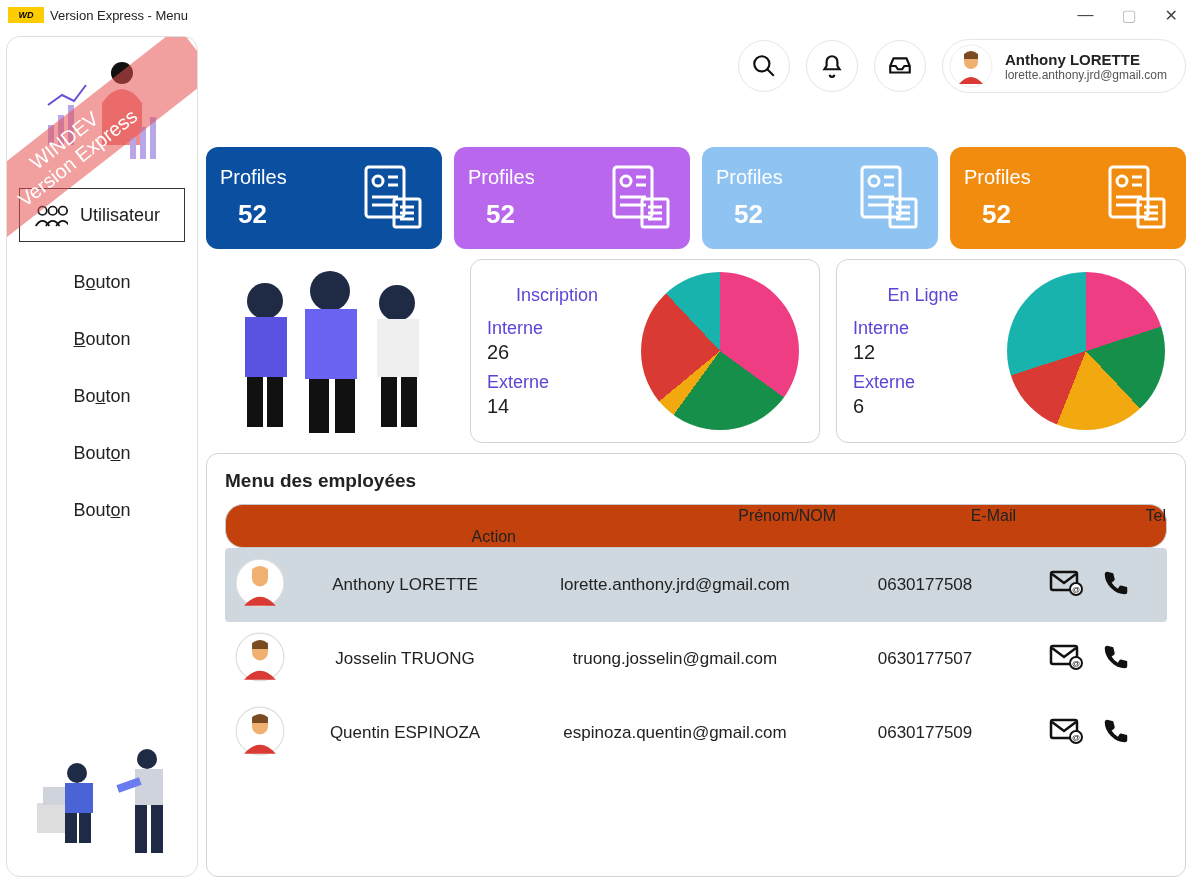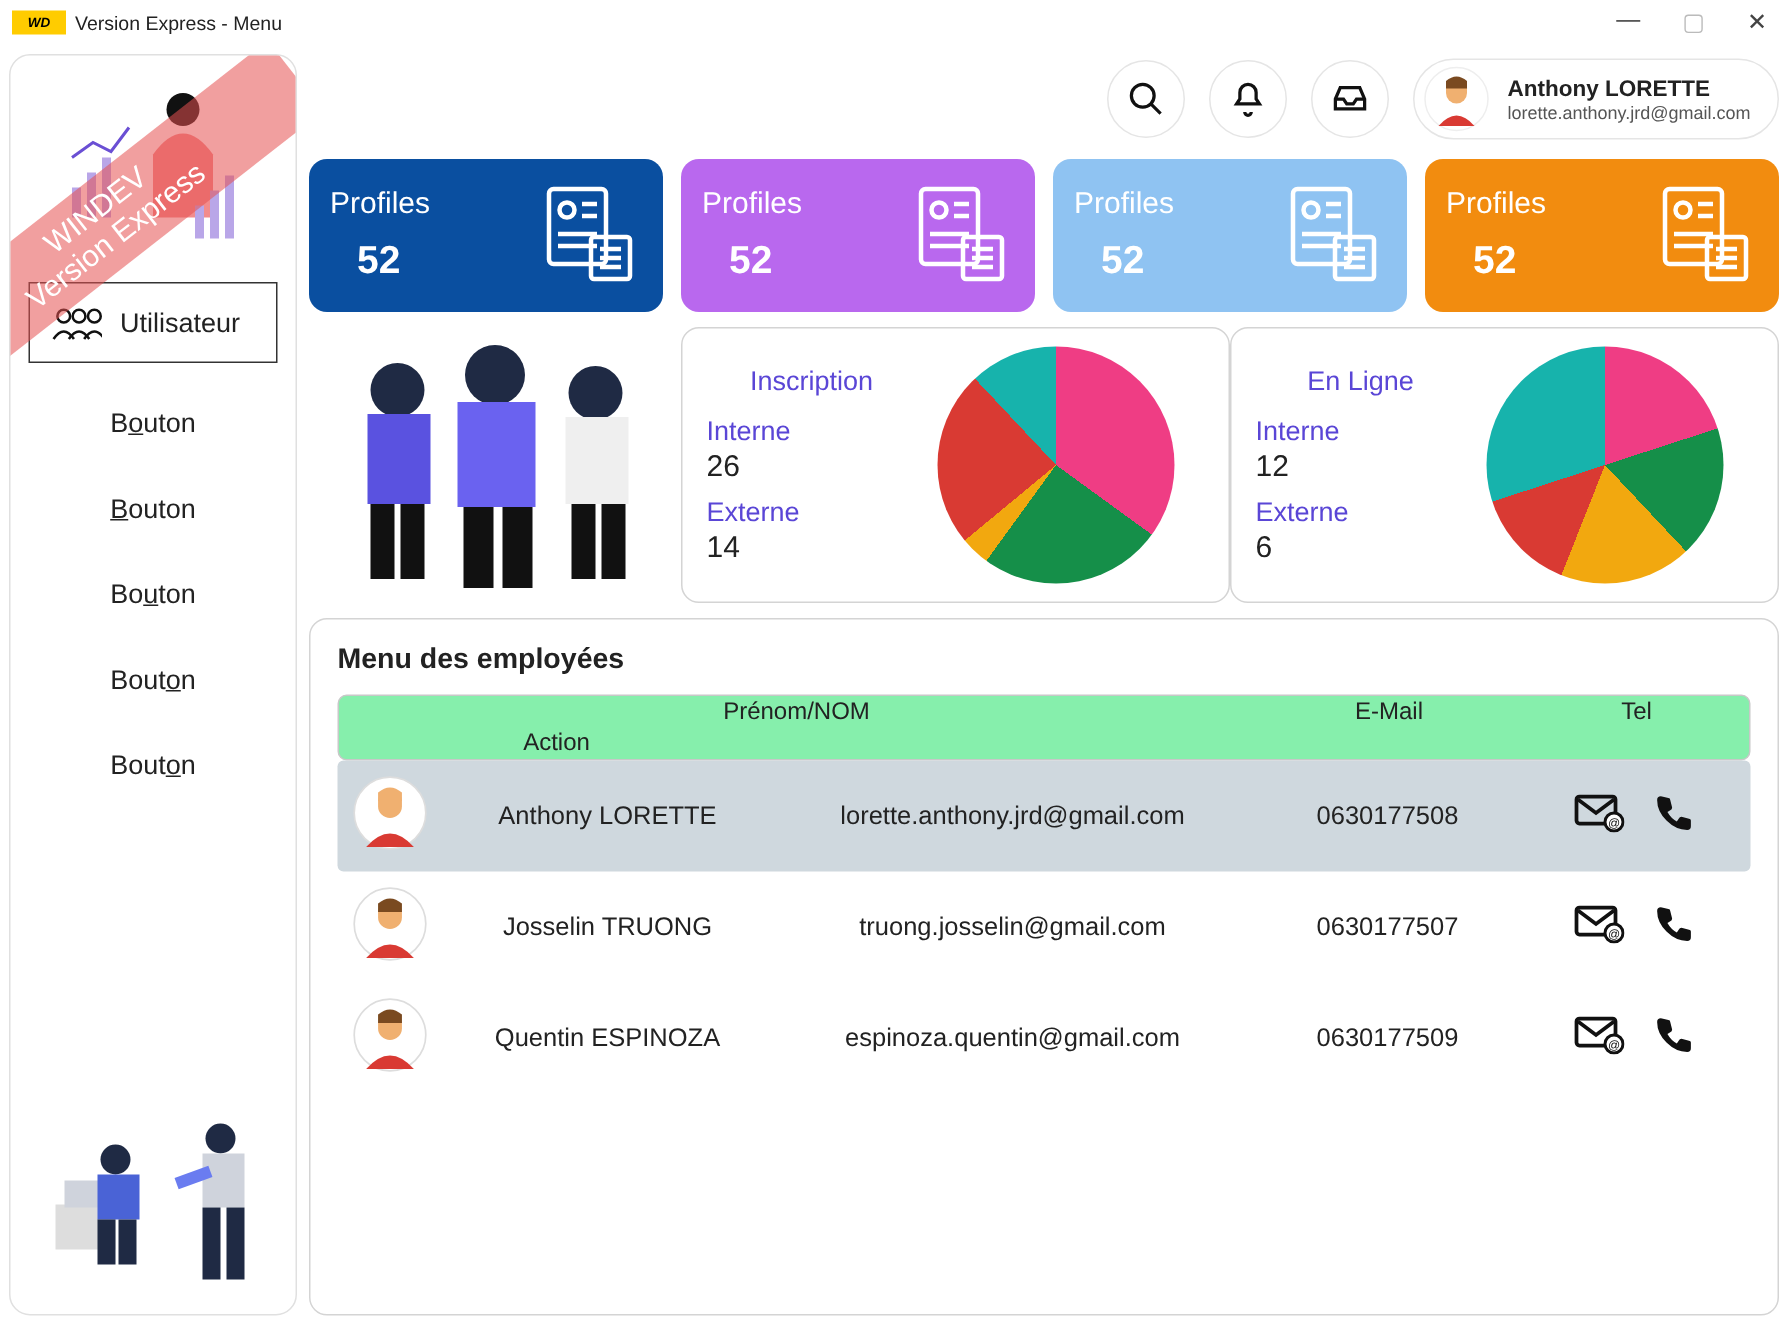--- a/index.html
+++ b/index.html
@@ -119,29 +119,30 @@
 }
 .user-pill .avatar { width: 44px; height: 44px; }
 .user-pill .name { font-weight: bold; font-size: 15px;}
 .user-pill .email { font-size: 12px; color: #555; }
 
 .cards { display: flex; gap: 12px; }
 .card {
   flex: 1; height: 102px; border-radius: 12px;
   color: #fff; display: flex; align-items: center; justify-content: space-between;
   padding: 10px 14px;
+  margin-top: 41px;
 }
 .card .ctext .label { font-size: 20px; }
 .card .ctext .val { font-size: 26px; font-weight: bold; margin-top: 10px; margin-left: 18px;}
 .c1 { background: #0a4fa0; }
 .c2 { background: #b968ee; }
 .c3 { background: #8fc3f2; }
 .c4 { background: #f28c0f; }
 
-.mid { display: flex; gap: 0; }
+.mid { display: flex; gap: 16px; }
 .illus-box { width: 248px; display:flex; align-items:center; justify-content:center;}
 .panel {
   flex: 1; border: 1px solid #d4d4d4; border-radius: 12px;
   padding: 12px 16px; display: flex; gap: 14px; align-items:center;
 }
 .panel .pleft { flex: 0 0 140px; }
 .panel .ptitle { color: #5a46d6; font-size: 18px; margin-bottom: 12px; text-align:center;}
 .panel .line-lbl { color: #5a46d6; font-size: 18px; margin-top: 8px;}
 .panel .line-val { font-size: 20px; margin-top: 2px;}
 .pie { width: 158px; height: 158px; border-radius: 50%; flex: none;}
@@ -150,22 +151,22 @@
   border: 1px solid #d4d4d4; border-radius: 12px;
   padding: 16px 18px; flex:1;
 }
 .list-title { font-size: 19px; font-weight: bold; margin-bottom: 12px;}
 .thead, .trow {
   display: grid;
   grid-template-columns: 70px 220px 320px 180px 150px;
   align-items: center;
 }
 .thead {
-  background: #86efac; border: 1px solid #c8c8c8; border-radius: 6px;
-  height: 44px; font-size: 16px; text-align: center;
+  background: #c2410c; border: 1px solid #c8c8c8; border-radius: 18px;
+  height: 44px; font-size: 16px; text-align: right;
 }
 .thead > div:first-child { grid-column: 1 / span 2;}
 .thead.grid { grid-template-columns: 290px 320px 180px 150px; }
 .trow { height: 74px; font-size: 17px; }
 .trow.sel { background: #cfd8de; border-radius: 4px; }
 .trow .avatar { justify-self: center; }
 .trow .actions { display: flex; gap: 18px; justify-content: center;}
 .trow div { text-align:center; }
 </style>
 </head>

